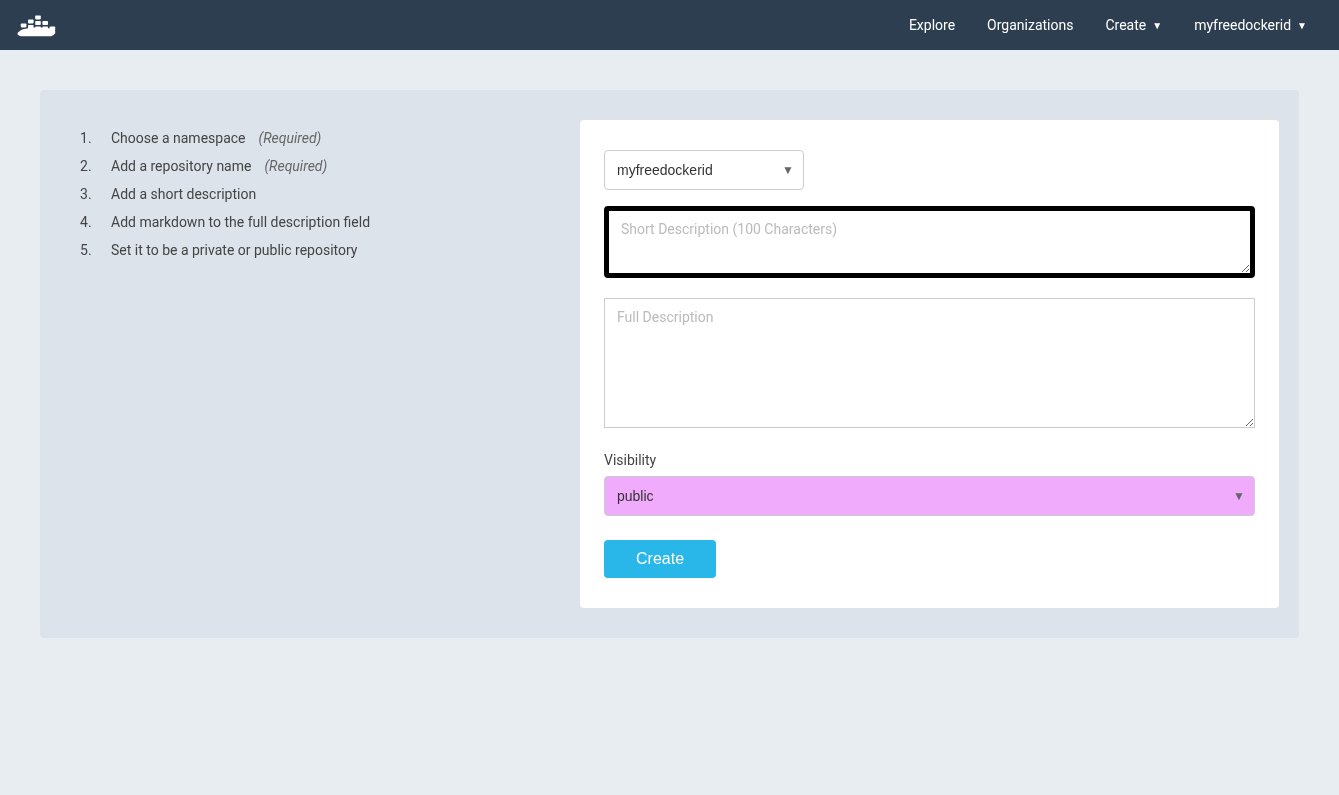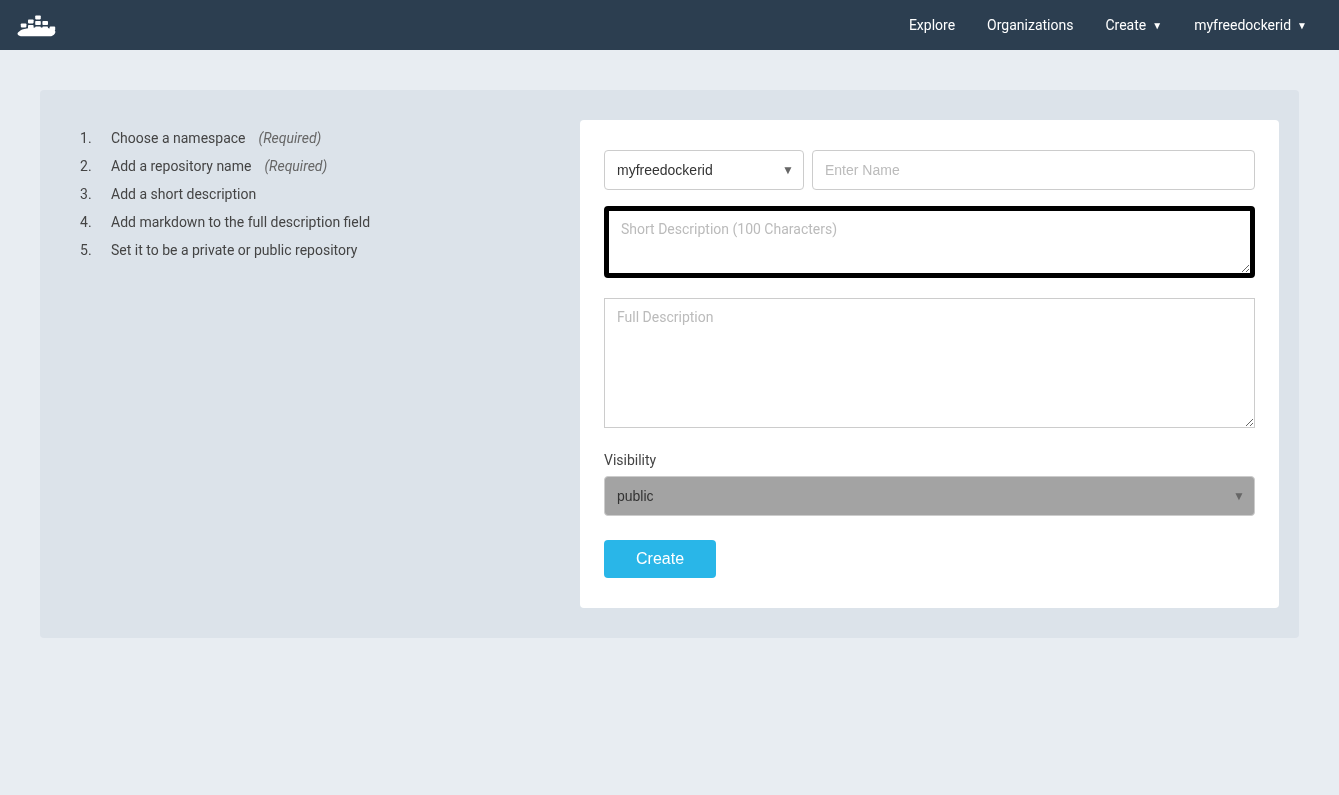--- a/index.html
+++ b/index.html
@@ -269,21 +269,21 @@
     }
 
     .visibility-select {
       width: 100%;
       height: 40px;
       border: 1px solid #ccc;
       border-radius: 4px;
       padding: 0 30px 0 12px;
       font-size: 14px;
       color: #333;
-      background-color: #a3a3a3;
+      background-color: #f0abfc;
       appearance: none;
       cursor: pointer;
       outline: none;
     }
 
     .create-button {
       background-color: #29b6e8;
       color: #fff;
       border: none;
       border-radius: 4px;
@@ -358,21 +358,20 @@
     <div class="form-panel">
 
       
       <div class="form-row-top">
         <div class="namespace-select-wrap">
           <select class="namespace-select">
             <option>myfreedockerid</option>
           </select>
           <span class="select-arrow">▼</span>
         </div>
-        <input type="text" class="name-input" placeholder="Enter Name" style="">
       </div>
 
       
       <textarea class="short-desc-textarea" placeholder="Short Description (100 Characters)" style=""></textarea>
 
       
       <textarea class="full-desc-textarea" placeholder="Full Description" style=""></textarea>
 
       
       <label class="visibility-label">Visibility</label>

